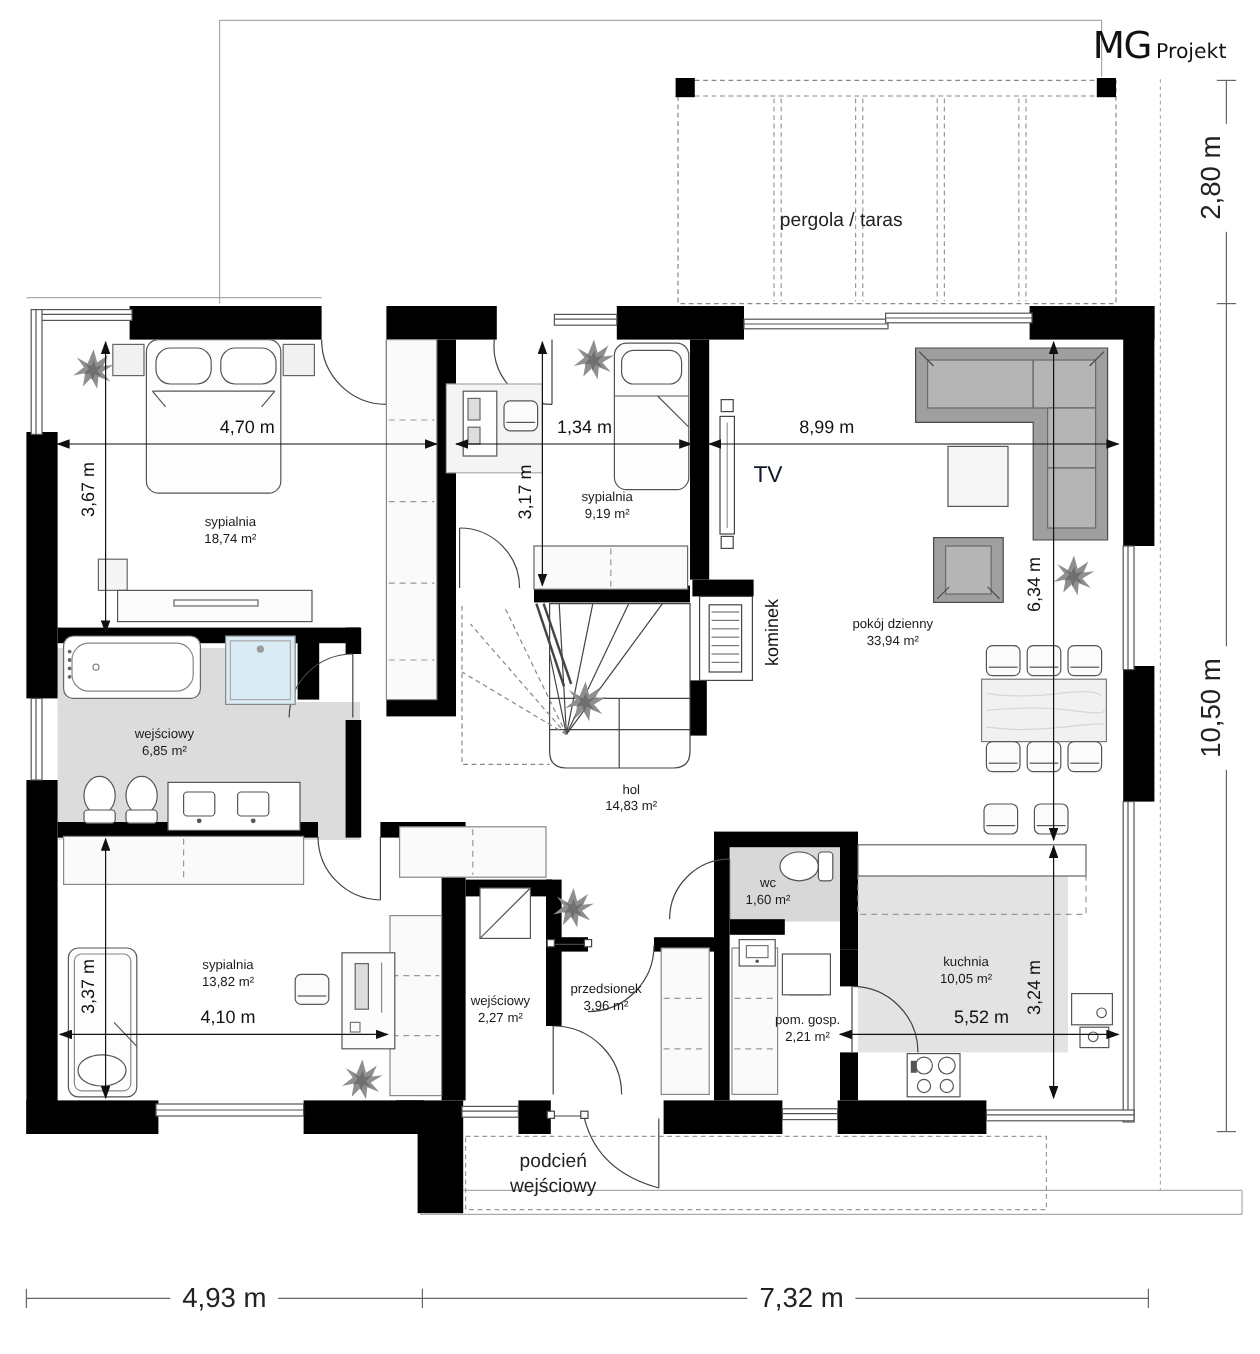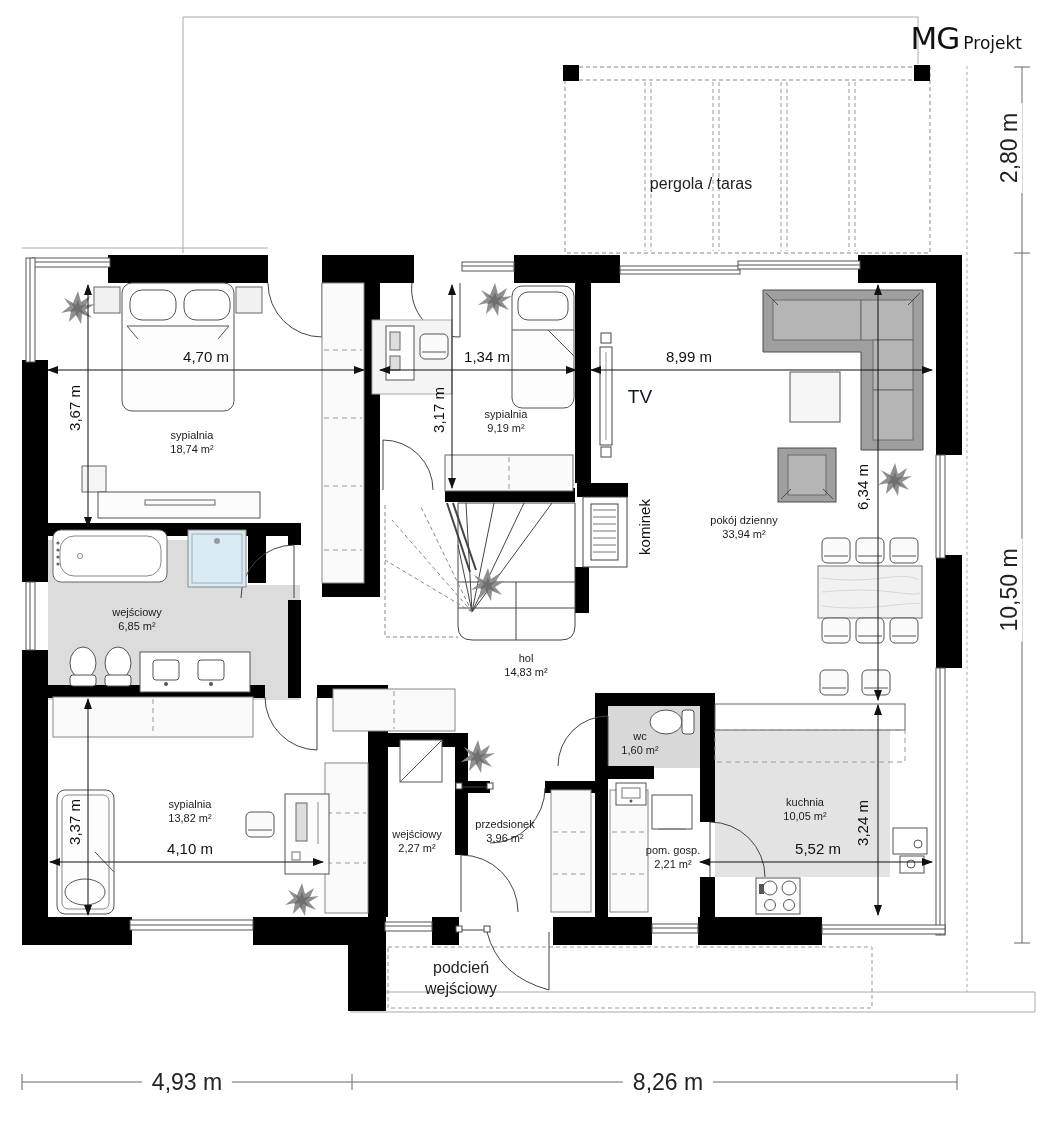--- a/index.html
+++ b/index.html
@@ -536,14 +536,14 @@
   <div class="dim" style="left:689px;top:356px">8,99 m</div>
   <div class="dim vrot" style="left:862px;top:487px">6,34 m</div>
   <div class="dim" style="left:190px;top:848px">4,10 m</div>
   <div class="dim vrot" style="left:74px;top:822px">3,37 m</div>
   <div class="dim" style="left:818px;top:848px">5,52 m</div>
   <div class="dim vrot" style="left:862px;top:823px">3,24 m</div>
 
   <div class="dim-big vrot" style="left:1009px;top:148px">2,80 m</div>
   <div class="dim-big vrot" style="left:1009px;top:590px">10,50 m</div>
   <div class="dim-big" style="left:187px;top:1082px">4,93 m</div>
-  <div class="dim-big" style="left:668px;top:1082px">8,26 m</div>
+  <div class="dim-big" style="left:668px;top:1082px">7,32 m</div>
 </div>
 
 </body></html>

